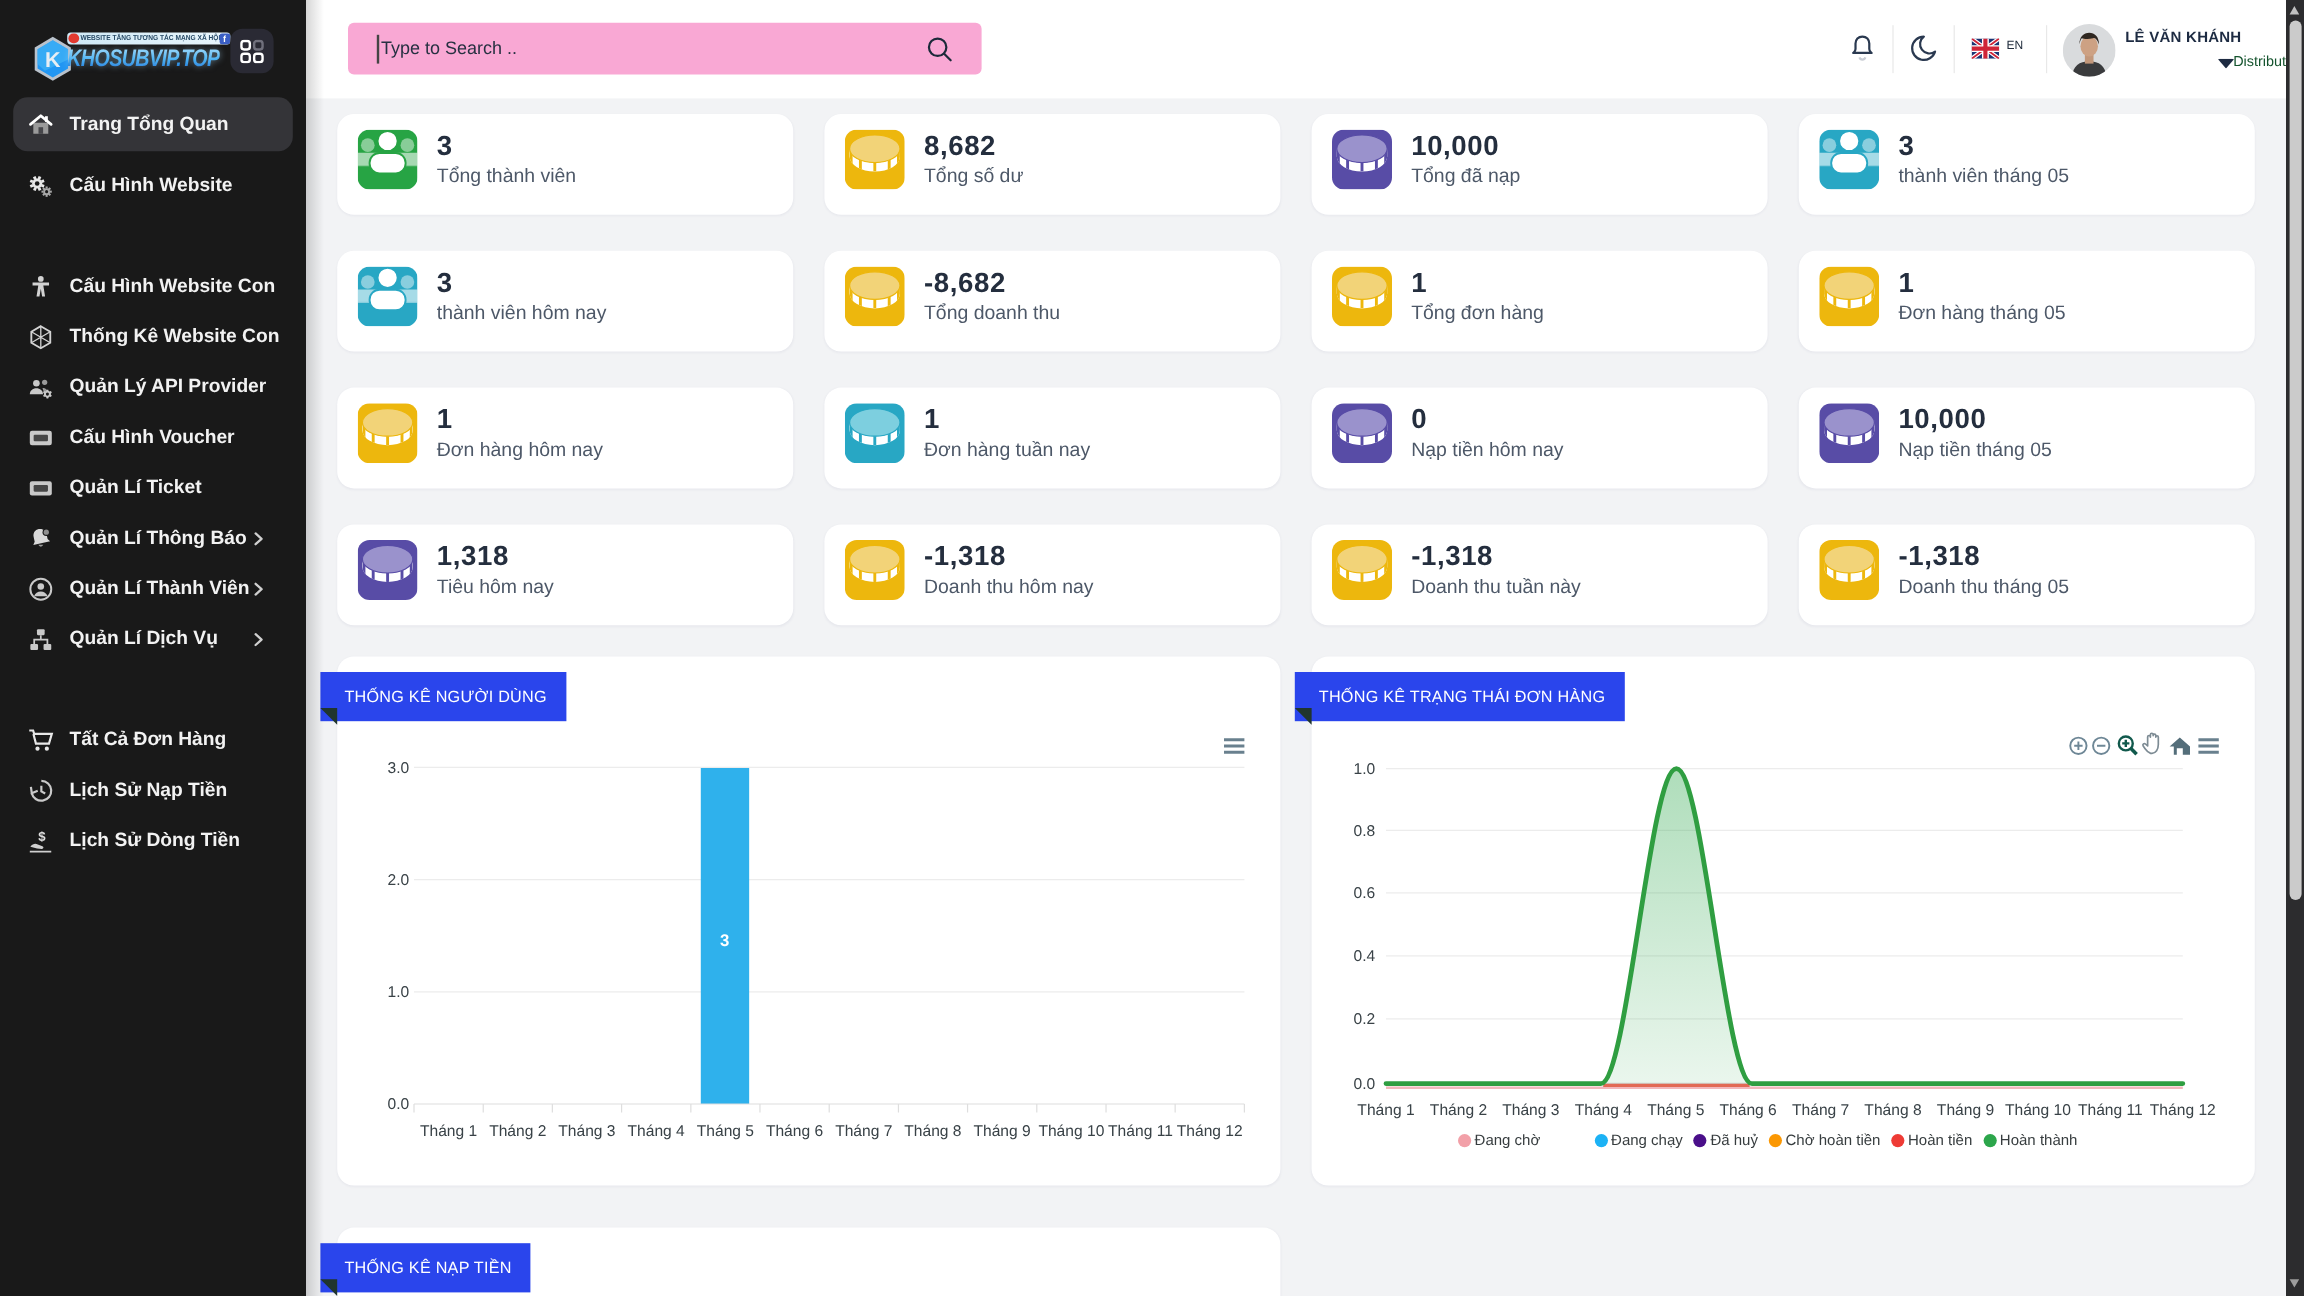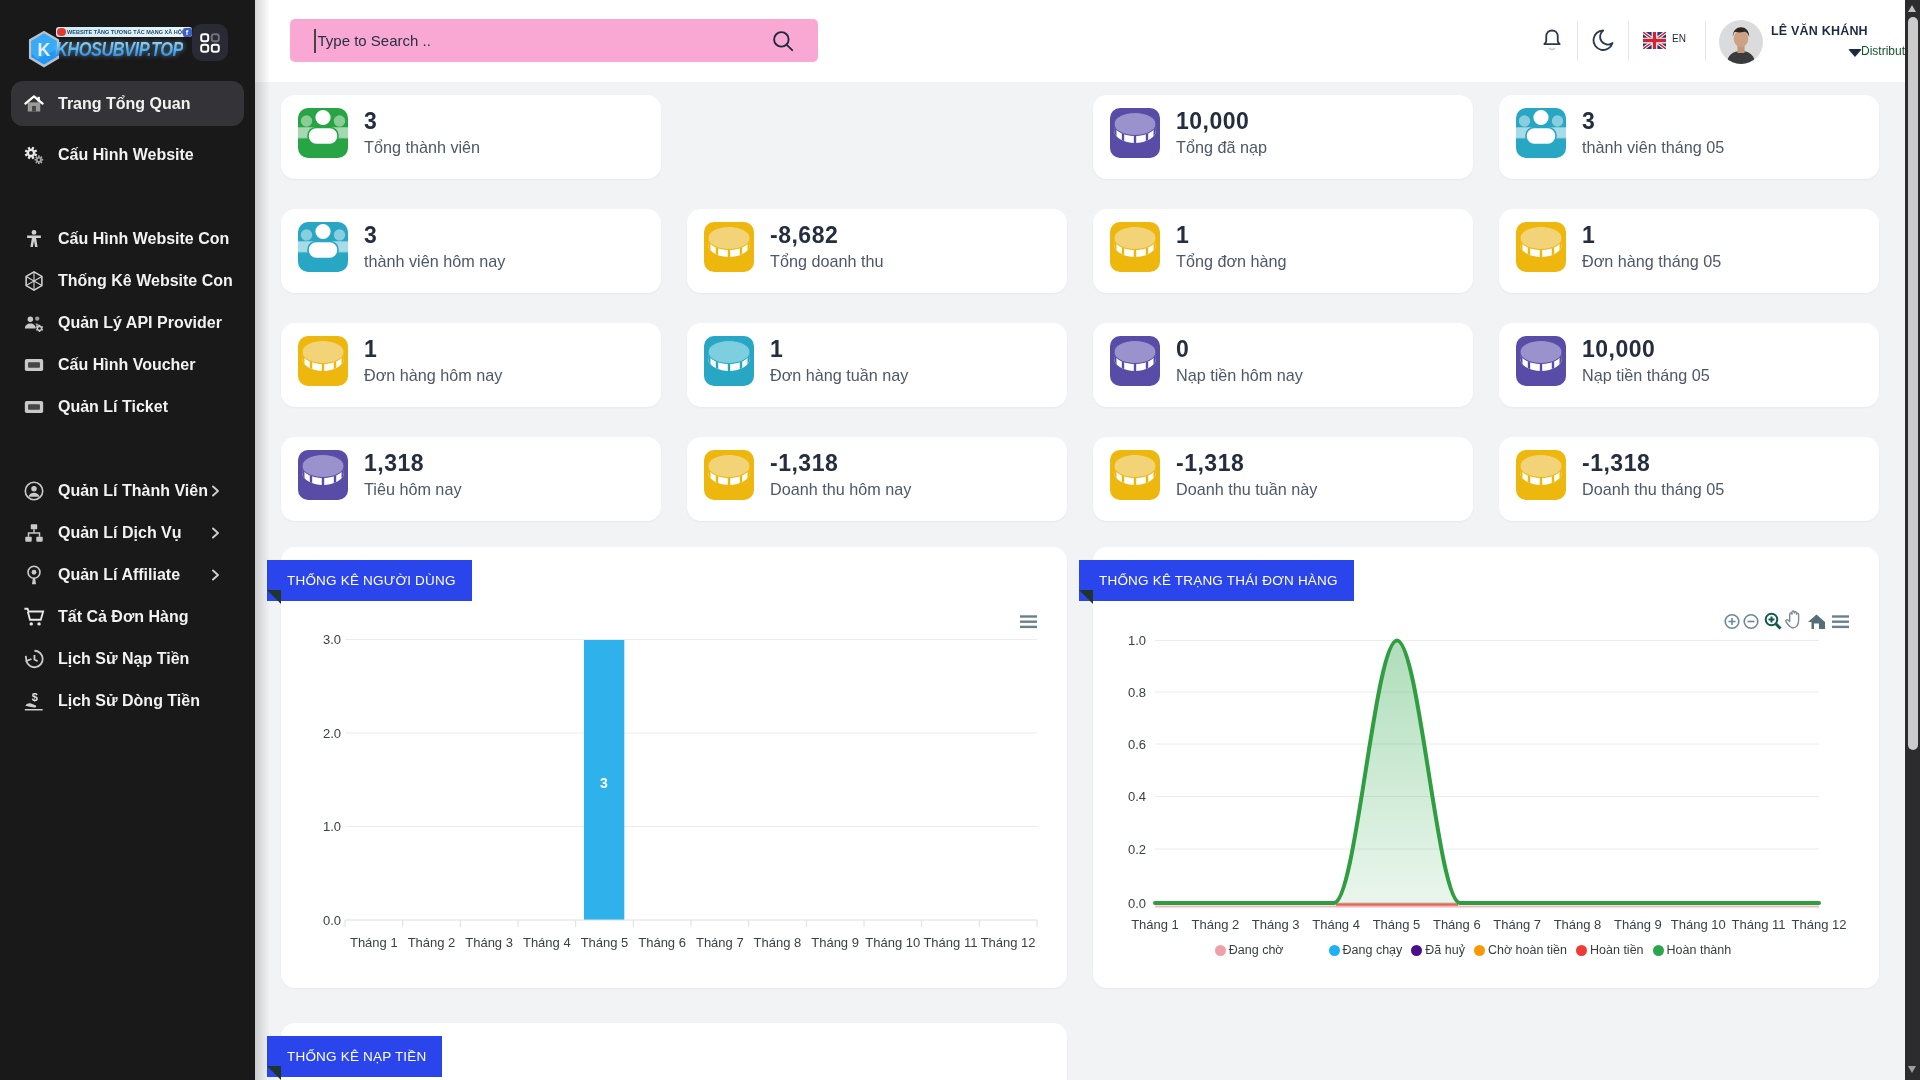--- a/index.html
+++ b/index.html
@@ -148,20 +148,34 @@
   </div>
   <div class="menu-item" style="top:386px;">
     <span class="mi-ic">
         <svg width="22" height="22" viewBox="0 0 24 24">
           <rect x="2" y="5.5" width="20" height="13" rx="2" fill="#c9c9c9"></rect>
           <rect x="5.5" y="9" width="13" height="6" rx="1" fill="#191919" opacity="0.75"></rect>
         </svg>
       </span>
     Quản Lí Ticket
   </div>
+  <div class="menu-item" style="top:428px;">
+    <span class="mi-ic">
+        <svg width="22" height="22" viewBox="0 0 24 24">
+          <path d="M12 3 c3.6 0 6 2.6 6 6 v4.5 l1.8 2.5 H4.2 L6 13.5 V9 c0-3.4 2.4-6 6-6 z" fill="#d9d9d9" transform="rotate(-12 12 12)"></path>
+          <path d="M9.8 17.5 a2.3 2.3 0 0 0 4.4 0 z" fill="#9a9a9a"></path>
+          <circle cx="17" cy="6" r="3.4" fill="#191919"></circle>
+          <circle cx="17" cy="6" r="2.4" fill="#8f8f8f"></circle>
+        </svg>
+      </span>
+    Quản Lí Thông Báo
+    <span class="chev"><svg width="9" height="14" viewBox="0 0 9 14">
+          <path d="M2,2.5 L7,7 L2,11.5" fill="none" stroke="#cfcfcf" stroke-width="1.9" stroke-linecap="round" stroke-linejoin="round"></path>
+        </svg></span>
+  </div>
   <div class="menu-item" style="top:470px;">
     <span class="mi-ic">
         <svg width="22" height="22" viewBox="0 0 24 24">
           <circle cx="12" cy="12" r="9.5" fill="none" stroke="#c9c9c9" stroke-width="1.8"></circle>
           <circle cx="12" cy="9.5" r="3" fill="#c9c9c9"></circle>
           <path d="M5.8 18.4 c1-3 3.4-4.4 6.2-4.4 s5.2 1.4 6.2 4.4" fill="#c9c9c9"></path>
         </svg>
       </span>
     Quản Lí Thành Viên
     <span class="chev"><svg width="9" height="14" viewBox="0 0 9 14">
@@ -171,33 +185,20 @@
   <div class="menu-item" style="top:512px;">
     <span class="mi-ic">
         <svg width="22" height="22" viewBox="0 0 24 24">
           <rect x="8.5" y="2.5" width="7" height="5.5" rx="1" fill="#c9c9c9"></rect>
           <rect x="2.5" y="16" width="7" height="5.5" rx="1" fill="#c9c9c9"></rect>
           <rect x="14.5" y="16" width="7" height="5.5" rx="1" fill="#c9c9c9"></rect>
           <path d="M12 8 v4 M6 16 v-4 h12 v4" fill="none" stroke="#c9c9c9" stroke-width="1.6"></path>
         </svg>
       </span>
     Quản Lí Dịch Vụ
-    <span class="chev"><svg width="9" height="14" viewBox="0 0 9 14">
-          <path d="M2,2.5 L7,7 L2,11.5" fill="none" stroke="#cfcfcf" stroke-width="1.9" stroke-linecap="round" stroke-linejoin="round"></path>
-        </svg></span>
-  </div>
-  <div class="menu-item" style="top:554px;">
-    <span class="mi-ic">
-        <svg width="22" height="22" viewBox="0 0 24 24">
-          <circle cx="12" cy="9" r="6.5" fill="none" stroke="#c9c9c9" stroke-width="1.8"></circle>
-          <circle cx="12" cy="9" r="2.6" fill="#c9c9c9"></circle>
-          <path d="M10.8 15 h2.4 l1 7 h-4.4 z" fill="#c9c9c9"></path>
-        </svg>
-      </span>
-    Quản Lí Affiliate
     <span class="chev"><svg width="9" height="14" viewBox="0 0 9 14">
           <path d="M2,2.5 L7,7 L2,11.5" fill="none" stroke="#cfcfcf" stroke-width="1.9" stroke-linecap="round" stroke-linejoin="round"></path>
         </svg></span>
   </div>
   <div class="menu-item" style="top:596px;">
     <span class="mi-ic">
         <svg width="22" height="22" viewBox="0 0 24 24">
           <path d="M1.5 3 h3.5 l1 3 H22 l-2.6 9 H7.6 L5.3 6.2" fill="none" stroke="#e8e8e8" stroke-width="2"></path>
           <circle cx="9" cy="19.5" r="1.9" fill="#e8e8e8"></circle>
           <circle cx="17.5" cy="19.5" r="1.9" fill="#e8e8e8"></circle>
@@ -285,20 +286,43 @@
           <circle cx="8.5" cy="13" r="5.7" fill="#ffffff" opacity="0.45"></circle>
           <circle cx="41.5" cy="13" r="5.7" fill="#ffffff" opacity="0.45"></circle>
           <rect x="-7" y="19.5" width="27" height="11" rx="5.5" fill="#ffffff" opacity="0.45"></rect>
           <rect x="30" y="19.5" width="27" height="11" rx="5.5" fill="#ffffff" opacity="0.45"></rect>
           <circle cx="25" cy="9.5" r="8.4" fill="#ffffff" stroke="#27a444" stroke-width="1.6"></circle>
           <rect x="10" y="19.5" width="30" height="17" rx="8.2" fill="#ffffff" stroke="#27a444" stroke-width="1.6"></rect>
         </svg>
     </div>
     <div class="num">3</div>
       <div class="lbl">Tổng thành viên</div>
+  </div>
+  <div class="card" style="left:432px; top:13px;">
+    <div class="cic">
+      <svg width="50" height="50" viewBox="0 0 50 50">
+          <defs>
+            <clipPath id="cc1">
+              <path d="M4,22.5 A21,12.5 0 0 0 46,22.5 L46,16 A21,11.5 0 0 1 4,16 Z"></path>
+            </clipPath>
+          </defs>
+          <rect width="50" height="50" fill="#edb70d"></rect>
+          <path d="M4,22.5 A21,12.5 0 0 0 46,22.5 L46,16 A21,11.5 0 0 1 4,16 Z" fill="#ffffff"></path>
+          <g clip-path="url(#cc1)" stroke="#edb70d" stroke-width="2.4">
+            <path d="M44.7,14 V38"></path>
+            <path d="M37,16 V40"></path>
+            <path d="M25,17 V41"></path>
+            <path d="M13,16 V40"></path>
+            <path d="M5.3,14 V38"></path>
+          </g>
+          <ellipse cx="25" cy="16" rx="21" ry="11.5" fill="#f2d378" stroke="#edb70d" stroke-width="1"></ellipse>
+        </svg>
+    </div>
+    <div class="num">8,682</div>
+      <div class="lbl">Tổng số dư</div>
   </div>
   <div class="card" style="left:838px; top:13px;">
     <div class="cic">
       <svg width="50" height="50" viewBox="0 0 50 50">
           <defs>
             <clipPath id="cc2">
               <path d="M4,22.5 A21,12.5 0 0 0 46,22.5 L46,16 A21,11.5 0 0 1 4,16 Z"></path>
             </clipPath>
           </defs>
           <rect width="50" height="50" fill="#584ca6"></rect>

